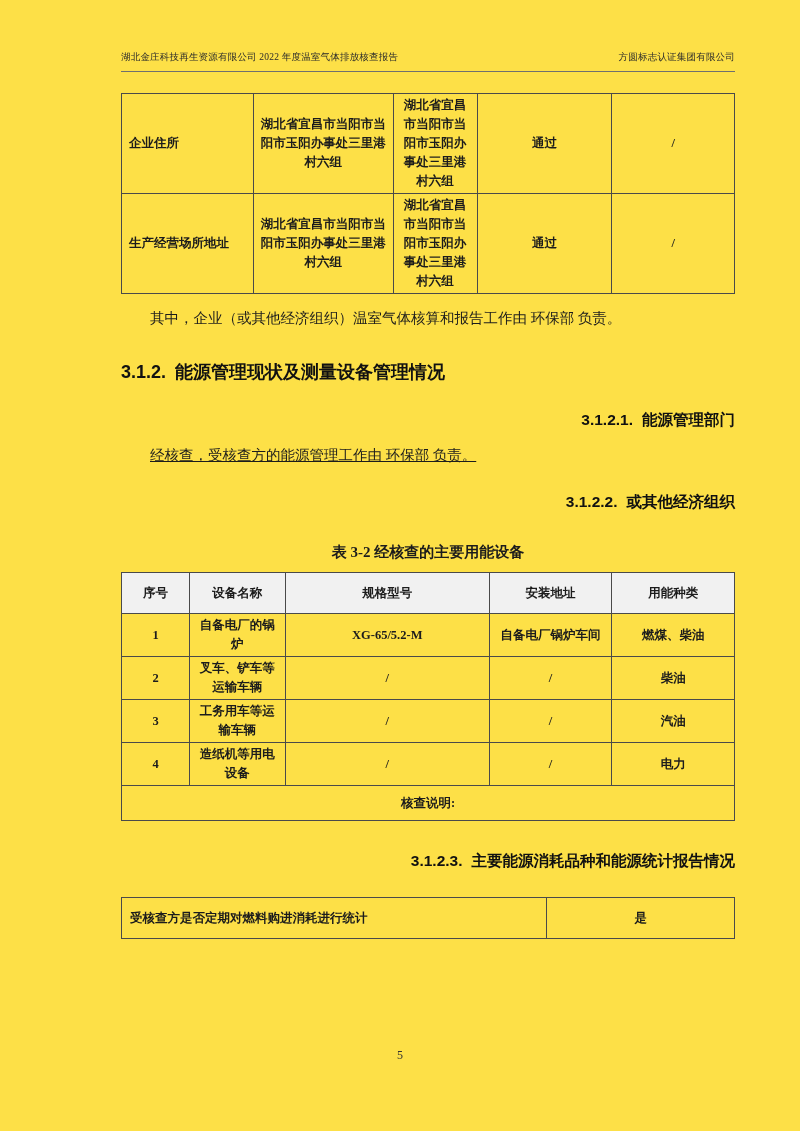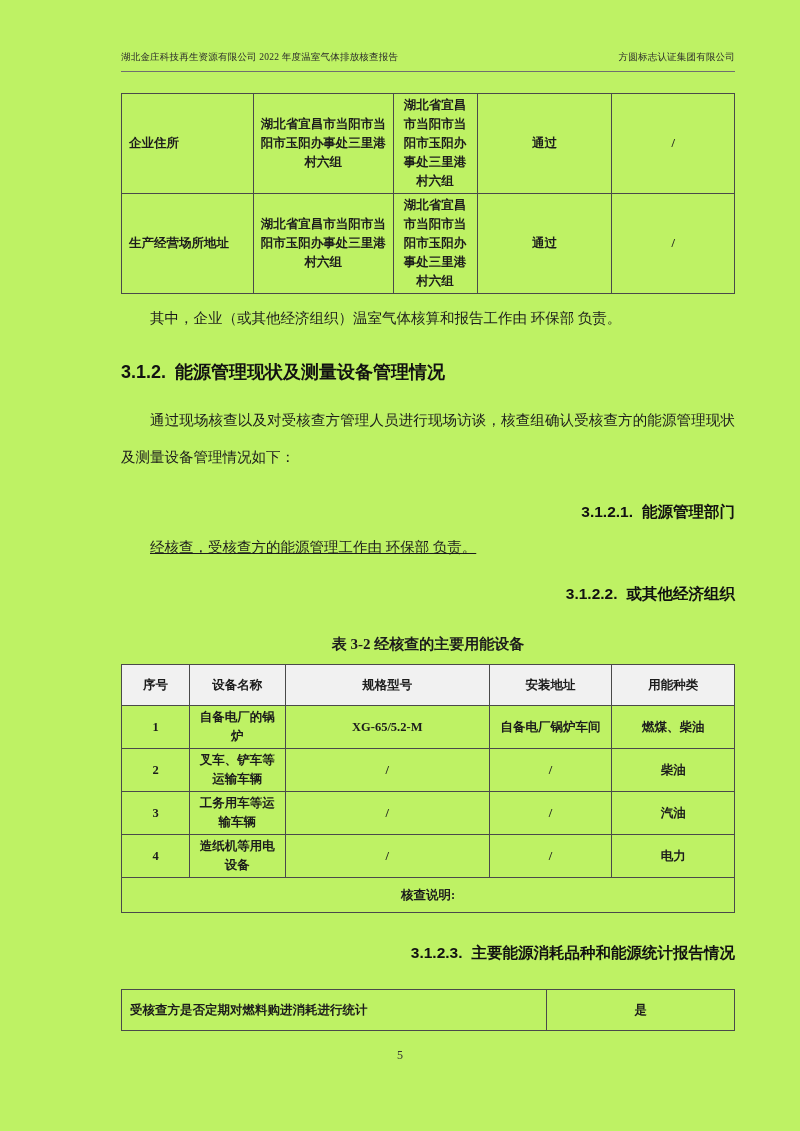--- a/index.html
+++ b/index.html
@@ -1,17 +1,17 @@
 <!DOCTYPE html>
 <html><head>
 <meta charset="utf-8">
 <style>
   html,body { margin:0; padding:0; background:#ffffff; }
   .page {
-    position:relative; width:800px; height:1131px; background:#bef264;
+    position:relative; width:800px; height:1131px; background:#fde047;
     font-family:"Liberation Serif","DejaVu Serif",serif;
     color:#1c1c1c; overflow:hidden;
   }
   
   .runhead {
     position:absolute; left:121px; top:51px; width:614px;
     display:flex; justify-content:space-between; align-items:flex-end;
     font-size:9.5px; letter-spacing:.2px; color:#2a2a2a;
     border-bottom:1px solid #6f6f6f; padding-bottom:7px;
   }
@@ -97,21 +97,20 @@
       </tr>
     </tbody>
       </table>
 
     <p class="para">其中，企业（或其他经济组织）温室气体核算和报告工作由 环保部 负责。</p>
 
     <div class="h2">
       <span class="sec-num">3.1.2.</span><span class="sec-title">能源管理现状及测量设备管理情况</span>
     </div>
 
-    <p class="para loose">通过现场核查以及对受核查方管理人员进行现场访谈，核查组确认受核查方的能源管理现状及测量设备管理情况如下：</p>
 
     <div class="h3">
       <span class="sec-num">3.1.2.1.</span><span class="sec-title">能源管理部门</span>
     </div>
 
     <p class="para" style="text-decoration:underline;">经核查，受核查方的能源管理工作由 环保部 负责。</p>
 
     <div class="h3">
       <span class="sec-num">3.1.2.2.</span><span class="sec-title">或其他经济组织</span>
     </div>

